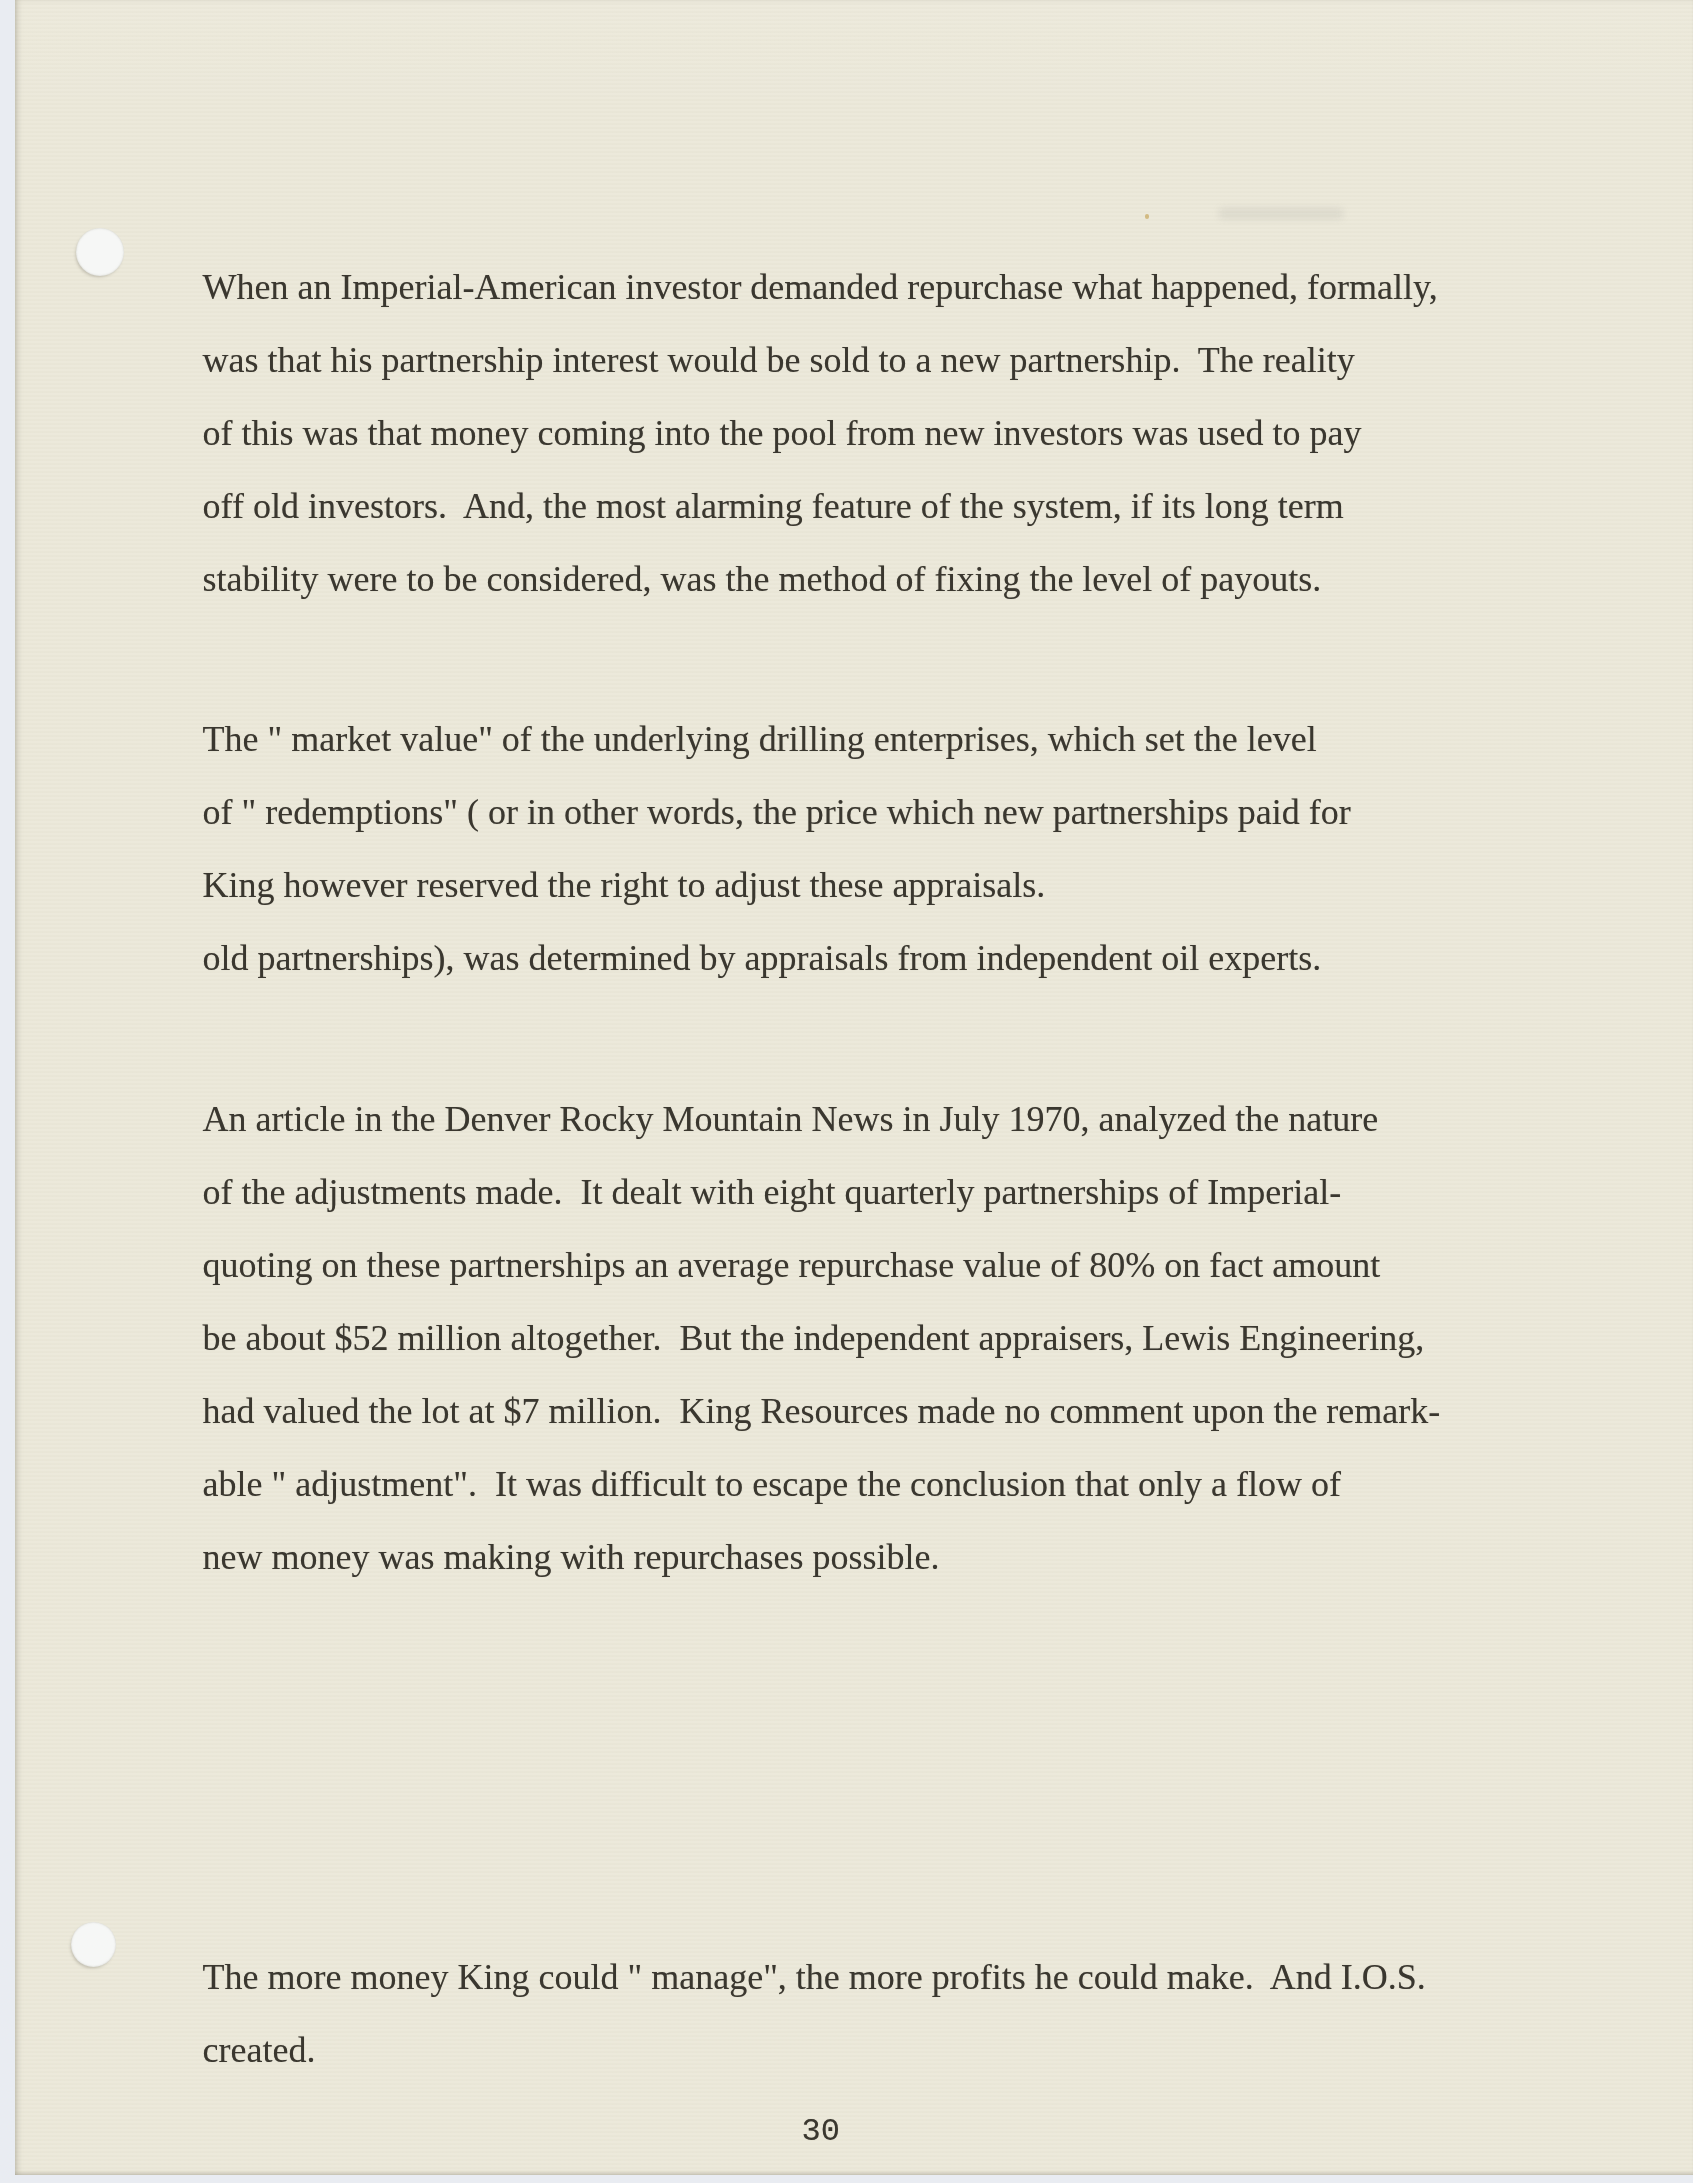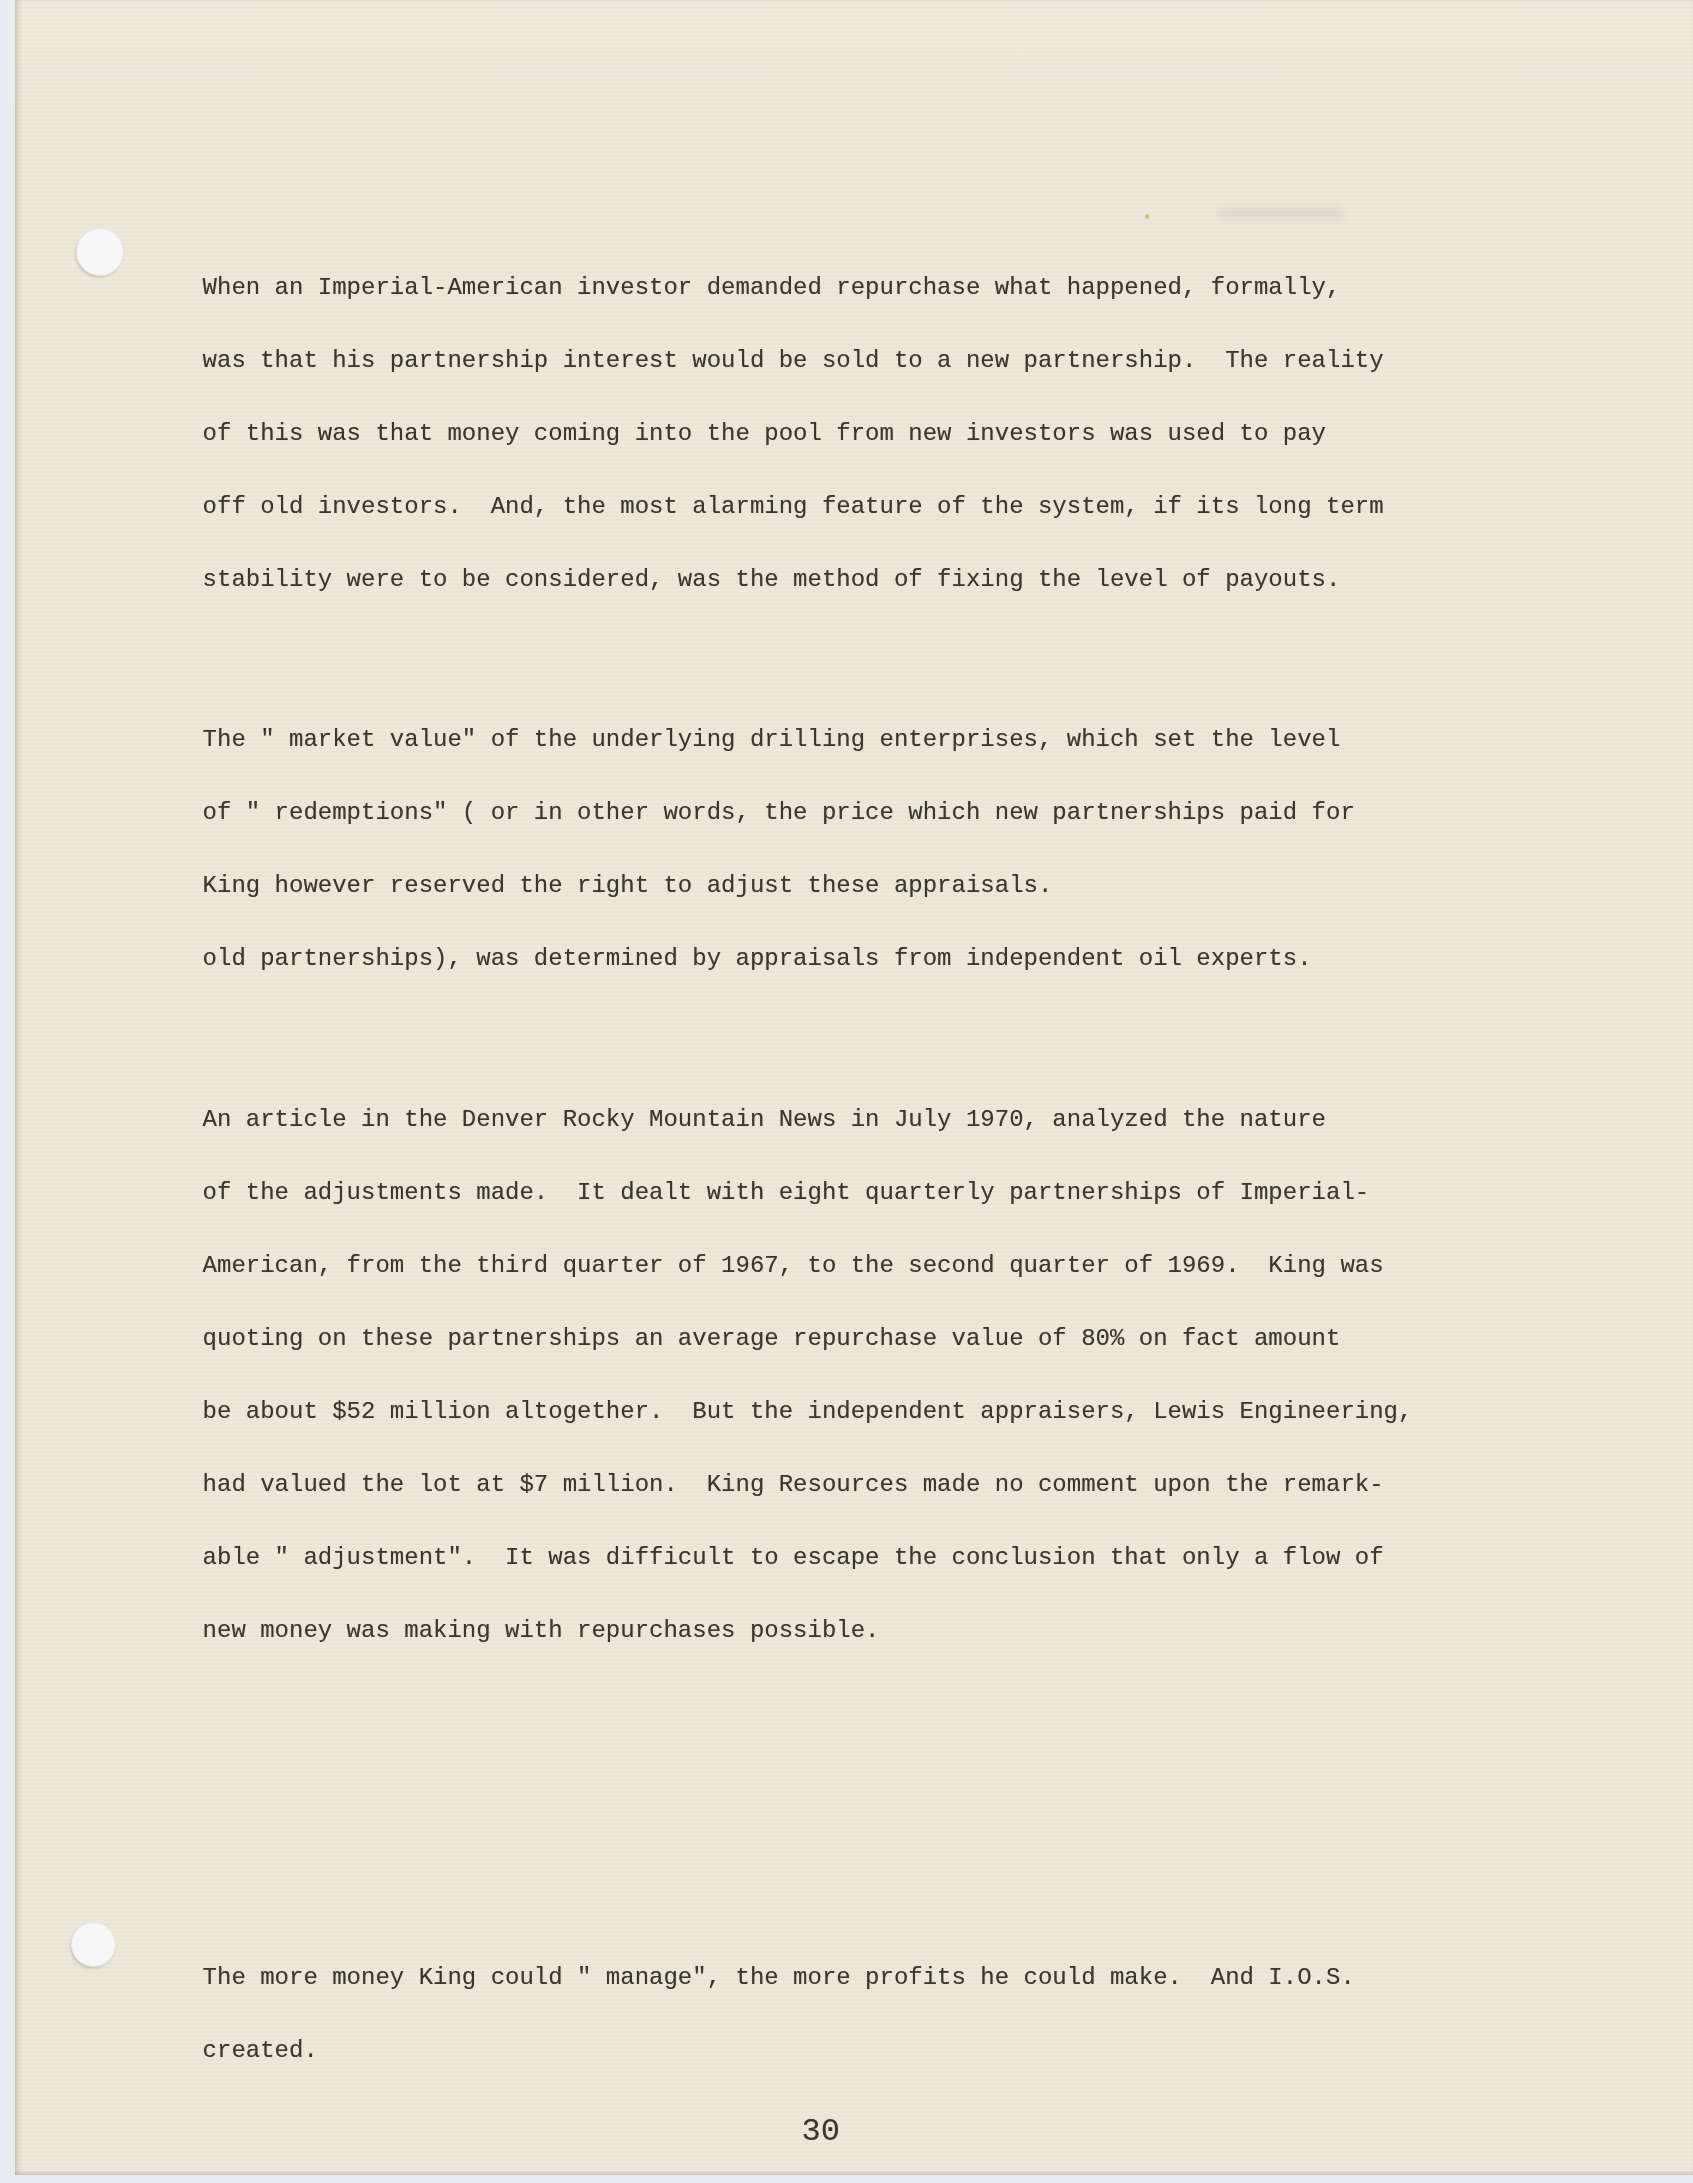--- a/index.html
+++ b/index.html
@@ -36,24 +36,25 @@
     background-image:
       linear-gradient(180deg, rgba(255,255,255,0.05), rgba(0,0,0,0) 6%),
       repeating-linear-gradient(0deg, rgba(255,255,255,0.018) 0 2px, rgba(105,100,80,0.022) 2px 4px);
     box-shadow:
       inset 4px 0 6px -2.7px rgba(120,116,100,0.40),
       inset 0 -2.7px 4px -2px rgba(120,116,100,0.45);
   }
   .para {
     position: absolute;
     left: 188px;
-    font-size: 24px;
+    font-size: 36px;
     line-height: 73px;
     color: var(--ink, #3a372f);
     text-shadow: 0 0 0.7px rgba(56,52,44,0.40);
+    font-family: Liberation Serif, serif;
   }
   .line {
     white-space: pre;
   }
   .para-1 { top: 251px; }
   .para-2 { top: 703px; }
   .para-3 { top: 1083px; }
   .para-4 { top: 1941px; }
   .page-number {
     position: absolute;
@@ -130,21 +131,20 @@
     <div class="para para-2">
       <div class="line">The " market value" of the underlying drilling enterprises, which set the level</div>
       <div class="line">of " redemptions" ( or in other words, the price which new partnerships paid for</div>
       <div class="line">King however reserved the right to adjust these appraisals.</div>
       <div class="line">old partnerships), was determined by appraisals from independent oil experts.</div>
     </div>
 
     <div class="para para-3">
       <div class="line">An article in the Denver Rocky Mountain News in July 1970, analyzed the nature</div>
       <div class="line">of the adjustments made.  It dealt with eight quarterly partnerships of Imperial-</div>
-      <div class="line">American, from the third quarter of 1967, to the second quarter of 1969.  King was</div>
       <div class="line">quoting on these partnerships an average repurchase value of 80% on fact amount</div>
       <div class="line">be about $52 million altogether.  But the independent appraisers, Lewis Engineering,</div>
       <div class="line">had valued the lot at $7 million.  King Resources made no comment upon the remark-</div>
       <div class="line">able " adjustment".  It was difficult to escape the conclusion that only a flow of</div>
       <div class="line">new money was making with repurchases possible.</div>
     </div>
 
     <div class="para para-4">
       <div class="line">The more money King could " manage", the more profits he could make.  And I.O.S.</div>
       <div class="line">created.</div>

